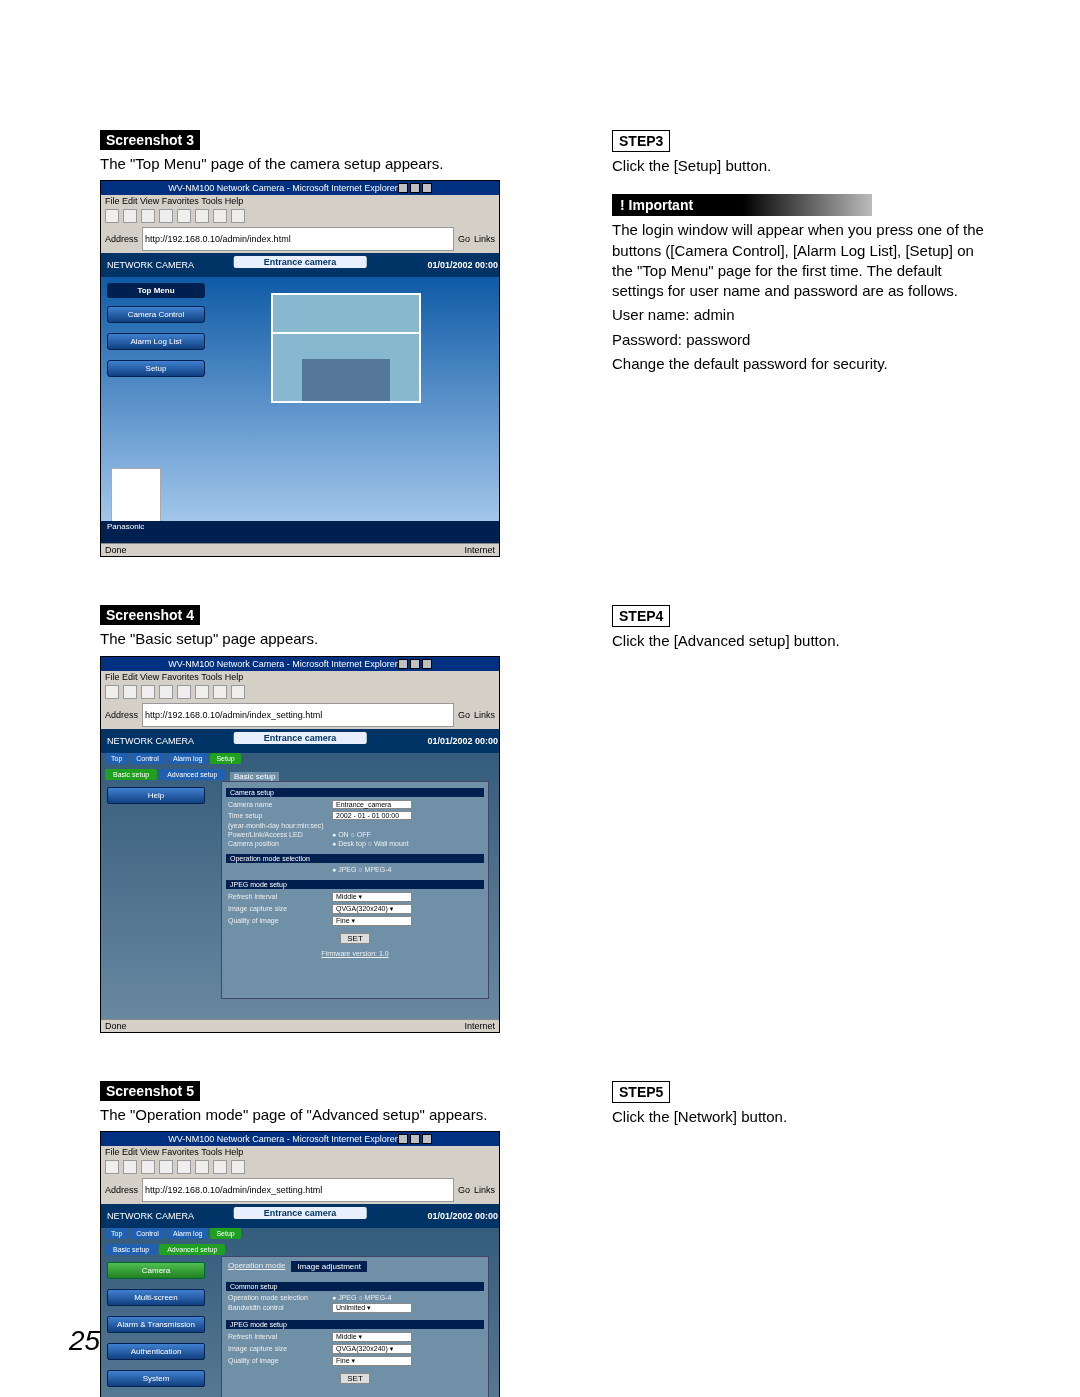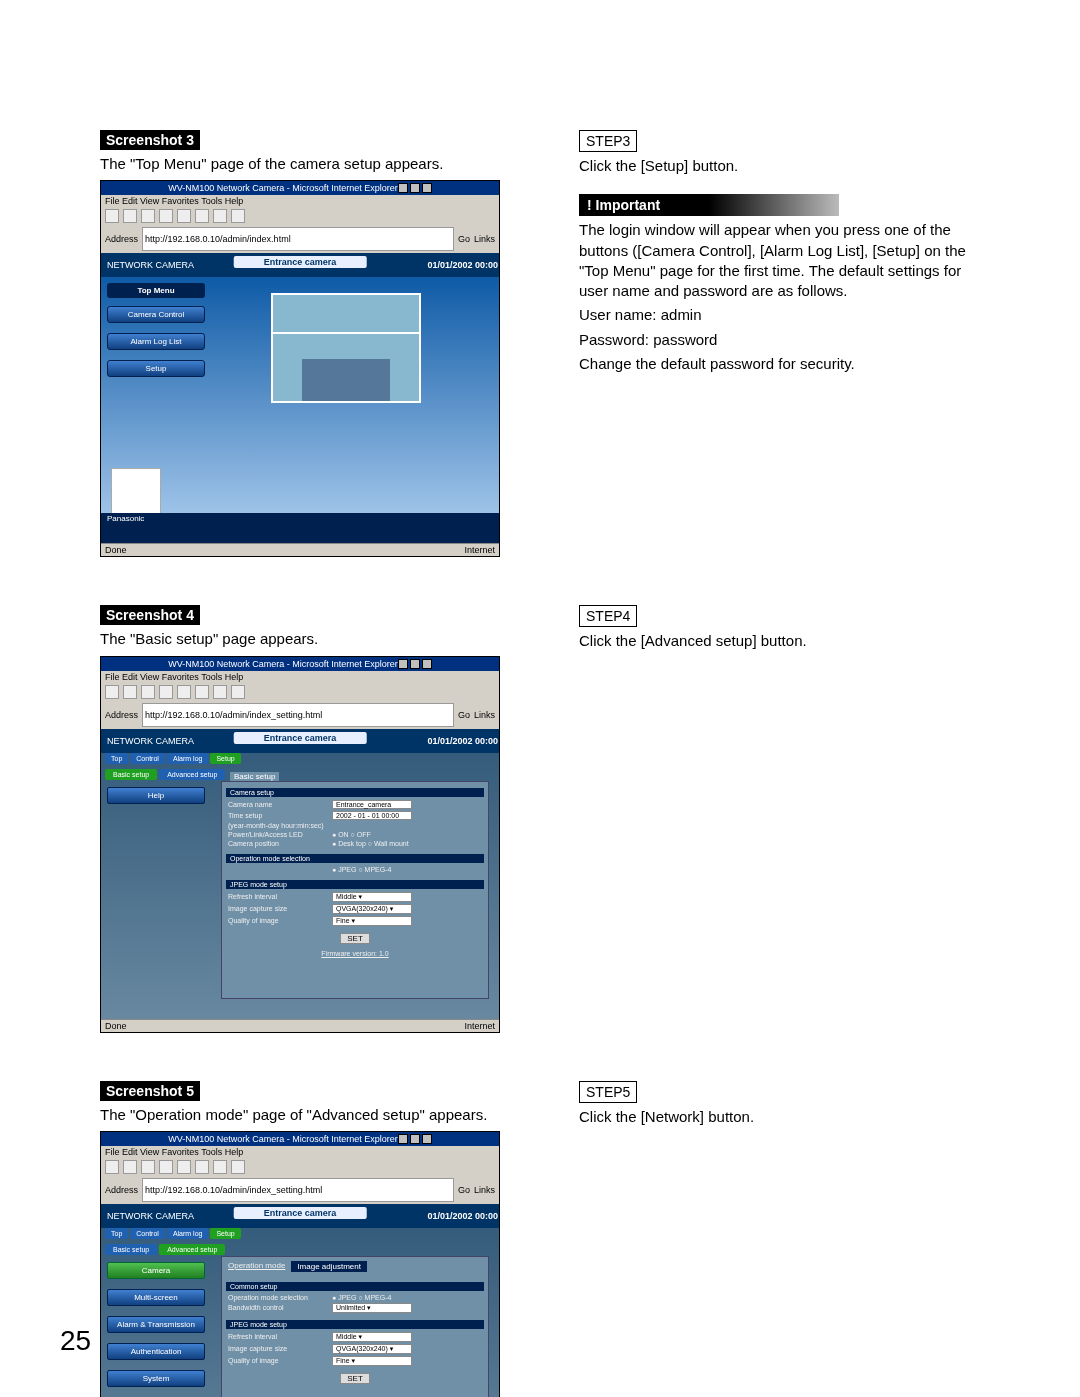--- a/index.html
+++ b/index.html
@@ -6,35 +6,35 @@
   body {
     font-family: Arial, Helvetica, sans-serif;
     font-size: 15px;
     color: #000;
     background: #fff;
     width: 1080px;
     height: 1397px;
     position: relative;
     padding: 130px 90px 40px 100px;
   }
-  .two-col { display: flex; gap: 59px; }
+  .two-col { display: flex; gap: 92px; }
   .left-col { flex: 0 0 400px; }
   .right-col { flex: 1; padding-left: 20px; }
   .label-badge {
     background: #000;
     color: #fff;
     font-weight: bold;
     font-size: 14px;
     padding: 2px 6px;
     display: inline-block;
     margin-bottom: 4px;
   }
   .step-box {
     border: 1.5px solid #000;
-    font-weight: normal;
+    font-weight: bold;
     font-size: 14px;
     padding: 2px 6px;
     display: inline-block;
     margin-bottom: 4px;
   }
   .important-bar {
     background: linear-gradient(to right, #000 50%, #bbb 100%);
     color: #fff;
     font-weight: bold;
     font-size: 14px;
@@ -102,21 +102,21 @@
     text-align:center;
     font-size:8px;
     border-radius:3px;
     white-space:nowrap;
   }
   .side-btn.title { background:#002050; border:none; font-weight:bold; margin-bottom:8px;}
   .camera-thumb { position:absolute; top:40px; left:170px; width:150px; height:110px; background:#88b8d0; border:2px solid #fff;}
   .camera-thumb::before{content:"";position:absolute;top:35%;left:0;right:0;height:2px;background:#fff;}
   .camera-thumb::after{content:"";position:absolute;bottom:0;left:20%;width:60%;height:40%;background:#557799;}
   .camera-icon-block{position:absolute;bottom:20px;left:10px;width:50px;height:55px;background:#fff;border:1px solid #aaa;}
-  .brandbar{position:absolute;bottom:0;left:0;right:0;height:30px;background:#002050;color:#fff;padding:1px 6px;font-size:8px;}
+  .brandbar{position:absolute;bottom:0;left:0;right:0;height:22px;background:#002050;color:#fff;padding:1px 6px;font-size:8px;}
 
   .inner-setup {
     background: linear-gradient(to bottom,#305878,#6888a0);
     height: 290px; width:100%; position:relative; display:flex;
   }
   .inner-setup .sidebar { width:110px; padding:30px 6px 6px;}
   .top-tabs{position:absolute;top:24px;left:4px;display:flex;gap:2px;}
   .top-tabs .tab{background:#2060b0;color:#fff;font-size:7px;padding:2px 6px;border-radius:2px;}
   .top-tabs .tab.g{background:#20a020;}
   .setup-panel{position:absolute;top:52px;left:120px;right:10px;bottom:20px;background:#7090a8;border:1px solid #446;}
@@ -133,22 +133,23 @@
     padding:3px 2px;margin-bottom:10px;text-align:center;font-size:8px;border-radius:2px;
   }
   .side-small-btn.g{background:linear-gradient(to bottom,#50c050,#208020);border-color:#063;}
   .tabs2{position:absolute;top:40px;left:4px;display:flex;gap:2px;}
   .tabs2 .t{background:#2060b0;color:#fff;font-size:7px;padding:2px 8px;border-radius:2px;}
   .tabs2 .t.g{background:#20a020;}
 
   .page-number {
     position: absolute;
     bottom: 40px;
-    left: 60px;
+    left: 69px;
     font-size: 28px;
+    font-style: italic;
   }
 </style>
 </head>
 <body>
 
 <div class="section">
   <div class="two-col">
     <div class="left-col">
       <div class="label-badge">Screenshot 3</div>
       <div class="body-text">The "Top Menu" page of the camera setup appears.</div>

